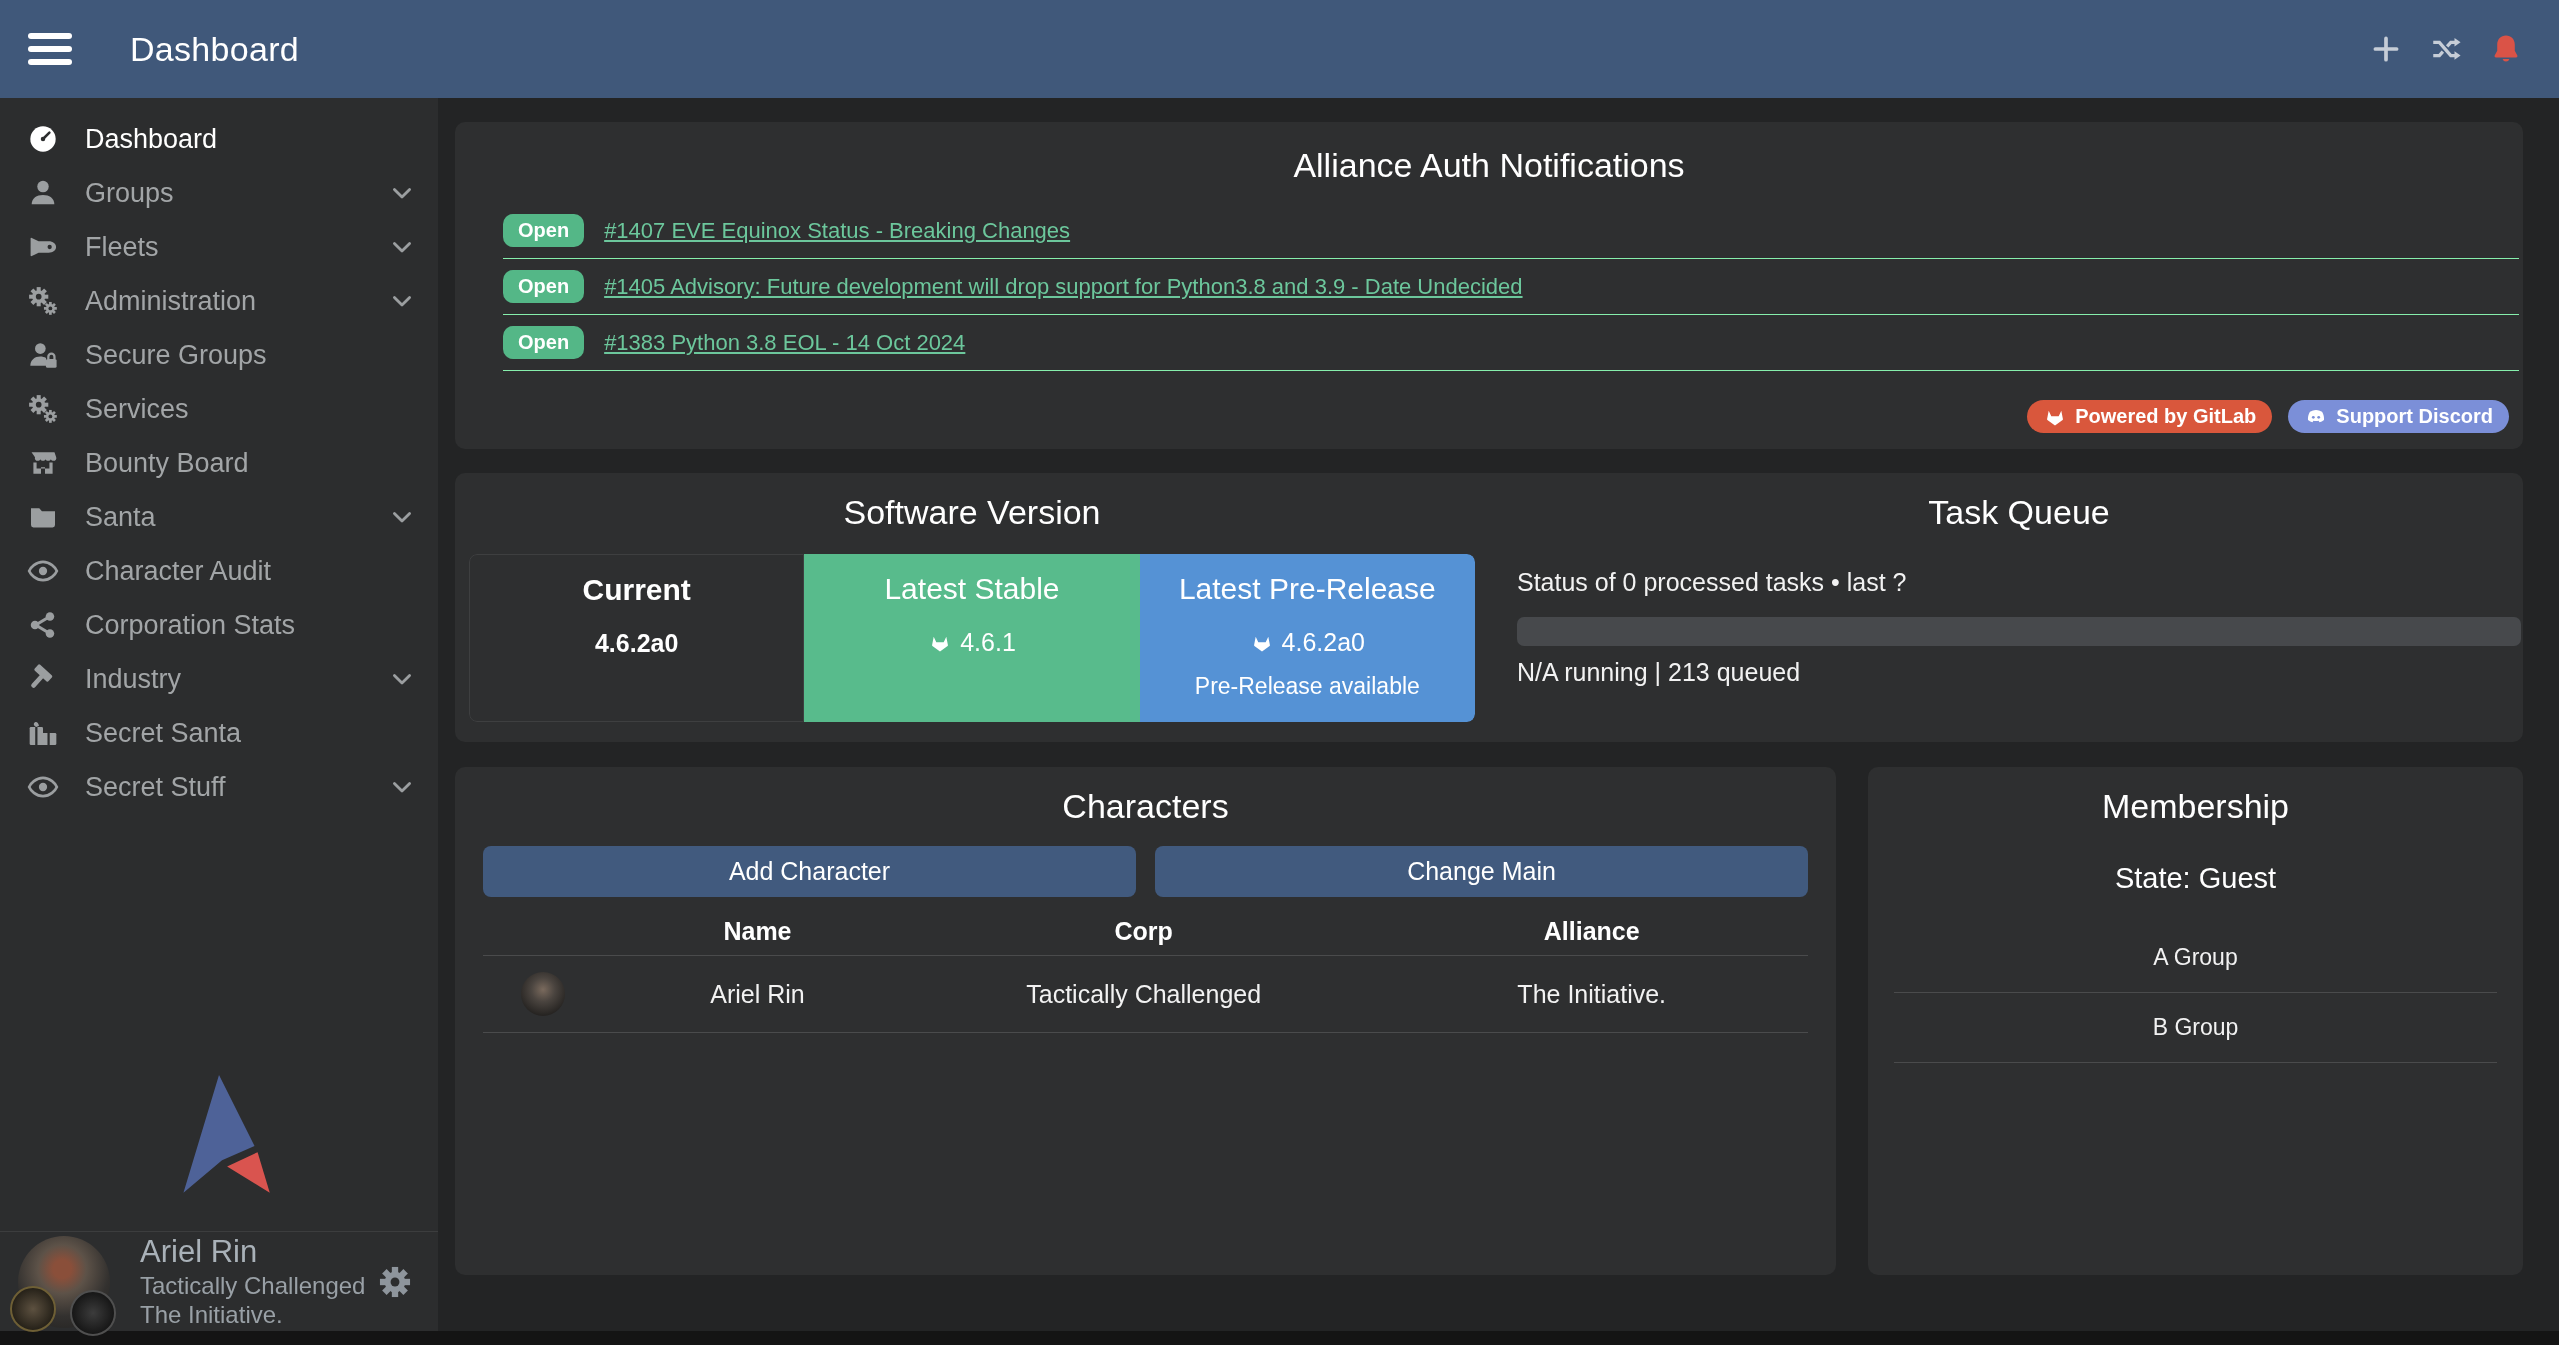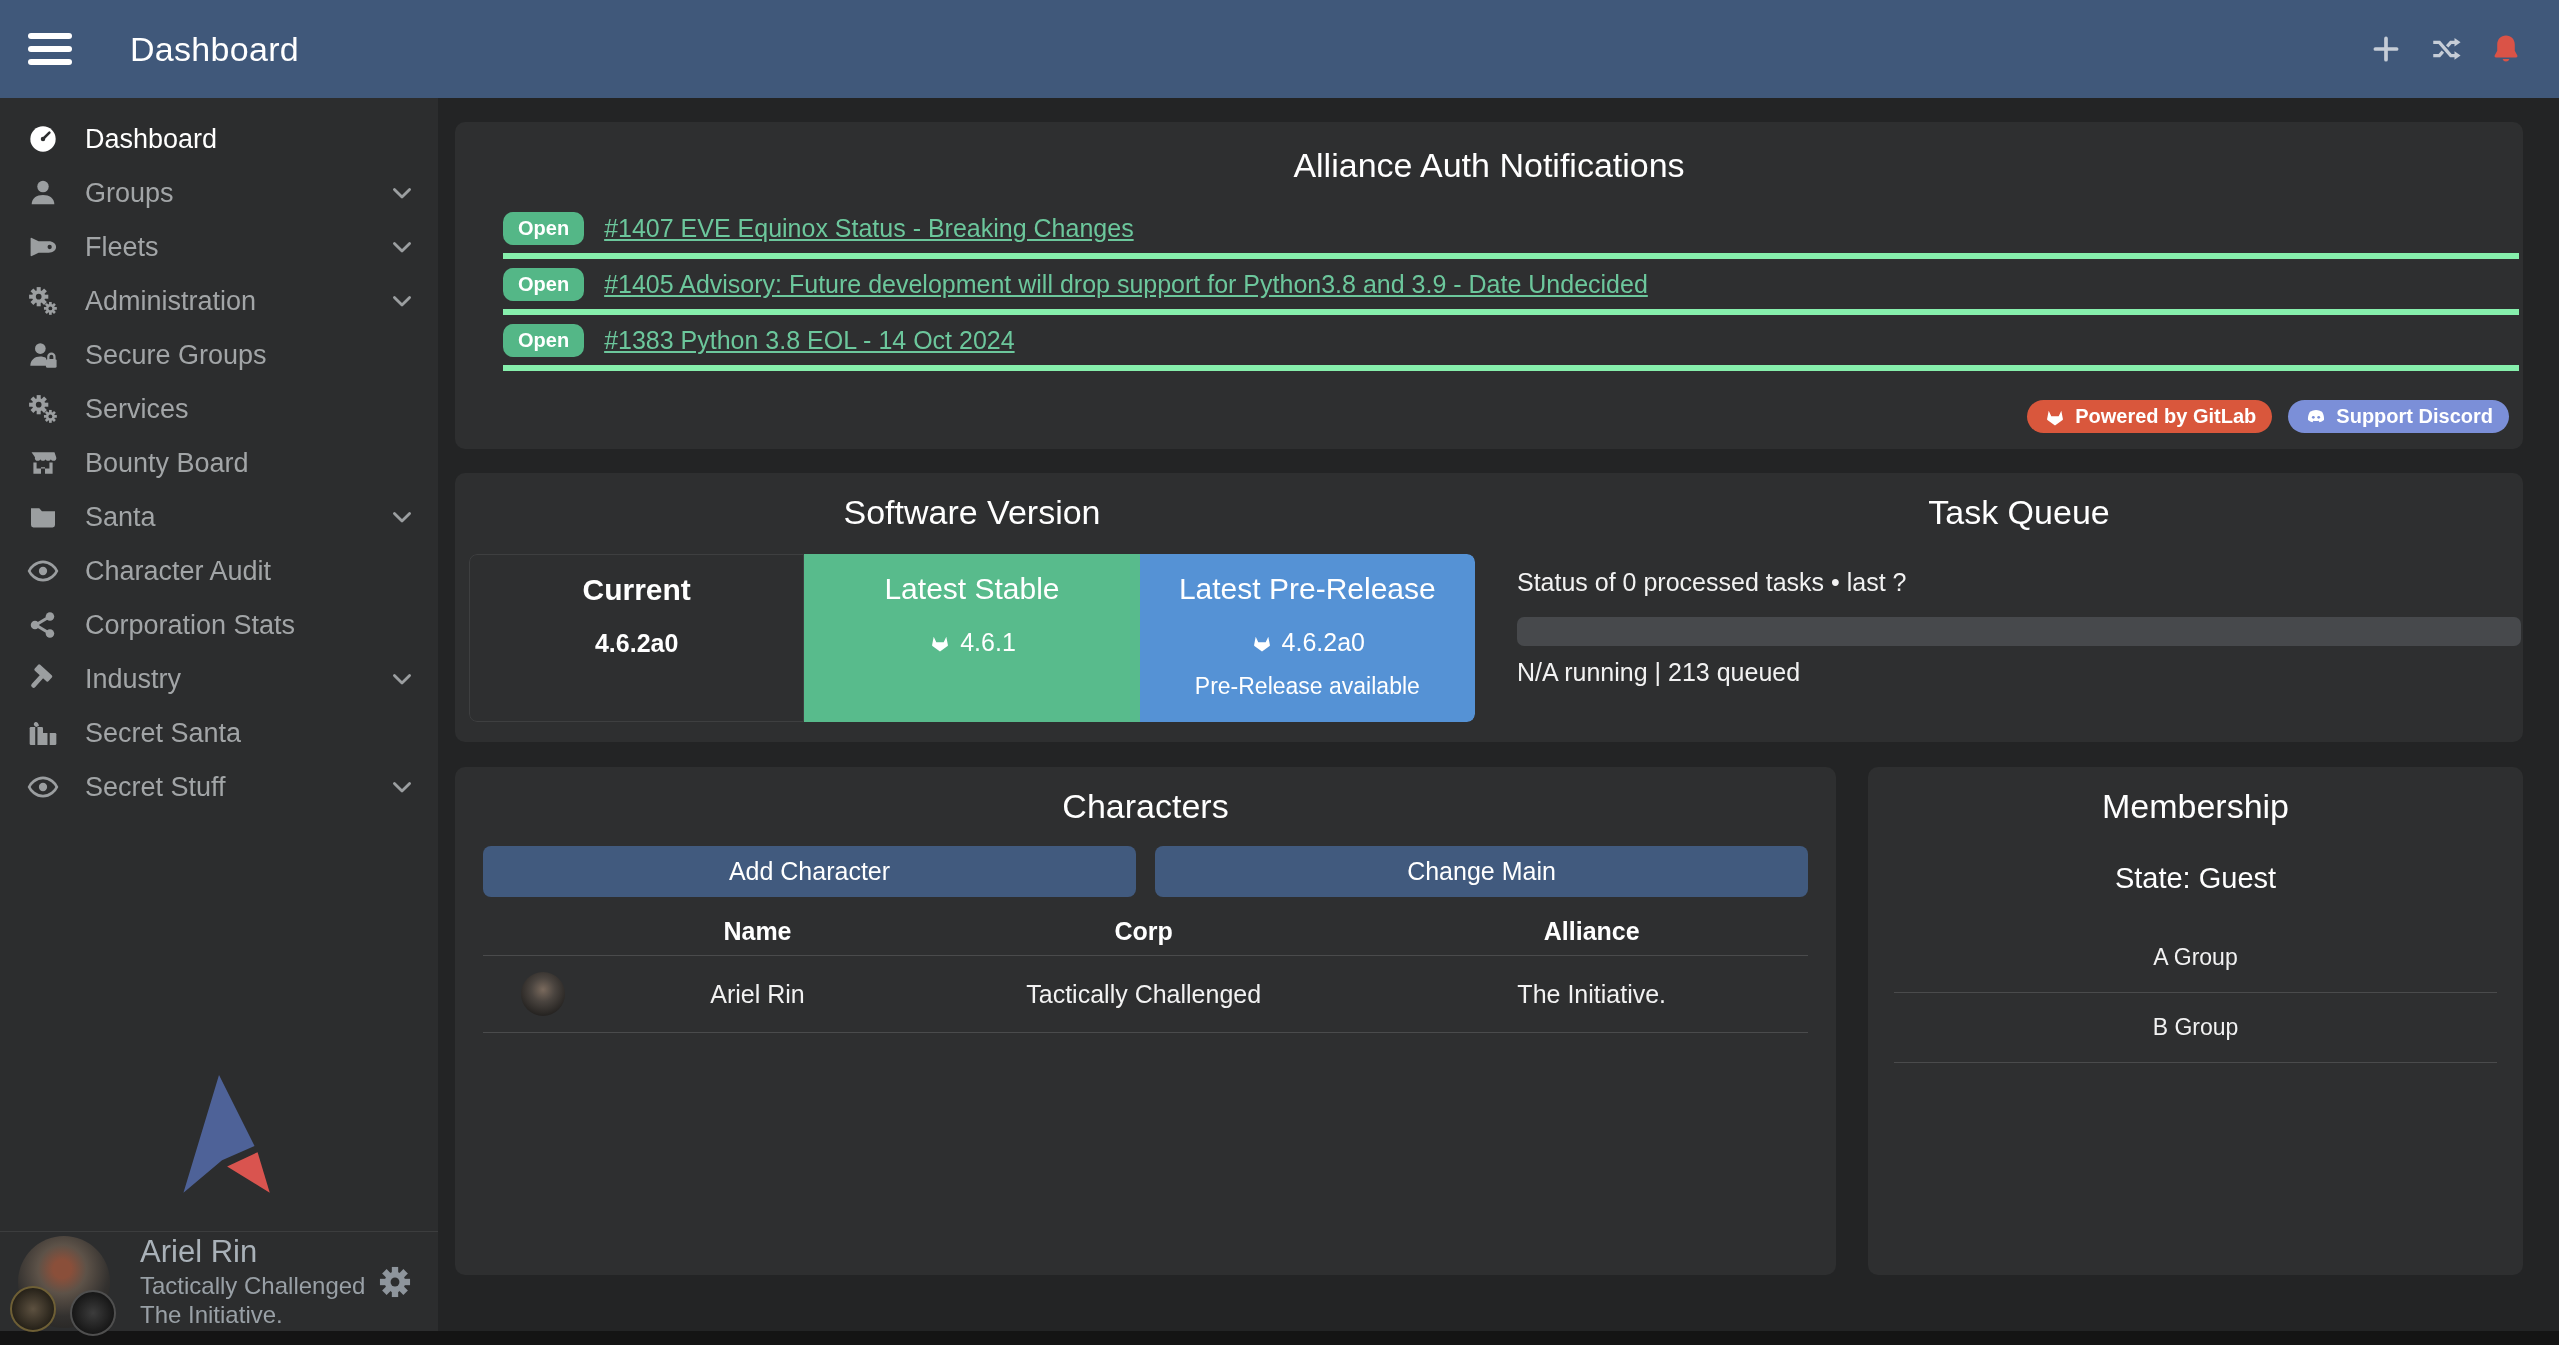--- a/index.html
+++ b/index.html
@@ -51,24 +51,24 @@
 
   
   .main { flex:1 1 auto; padding:24px 36px 0 17px; display:flex; flex-direction:column; }
   .panel { background:#2e2f30; border-radius:10px; }
   .panel-title { color:#fff; font-size:34px; text-align:center; font-weight:400; }
 
   
   .notif-panel { height:327px; padding-top:24px; display:flex; flex-direction:column; }
   .notif-list { margin:18px 4px 0 48px; }
   .notif-row { height:56px; display:flex; align-items:center;
-    border-bottom:6px solid #86efac; }
+    border-bottom:1px solid #86efac; }
   .badge-open { background:#54b787; color:#fff; font-size:20px; font-weight:bold;
     padding:5px 15px; border-radius:10px; margin-right:20px; }
-  .notif-link { color:#6cc79c; font-size:25px; text-decoration:underline; }
+  .notif-link { color:#6cc79c; font-size:22px; text-decoration:underline; }
   .notif-badges { margin-top:auto; padding:0 14px 16px 0; display:flex;
     justify-content:flex-end; gap:16px; }
   .pill { display:flex; align-items:center; gap:8px; height:33px; border-radius:17px;
     padding:0 16px; color:#fff; font-size:20px; font-weight:bold; cursor:pointer; }
   .pill.gitlab { background:#d9573c; }
   .pill.discord { background:#7b8fd8; }
   .pill svg { width:24px; height:24px; }
 
   
   .ver-panel { height:269px; margin-top:24px; display:flex; padding-top:20px; }

